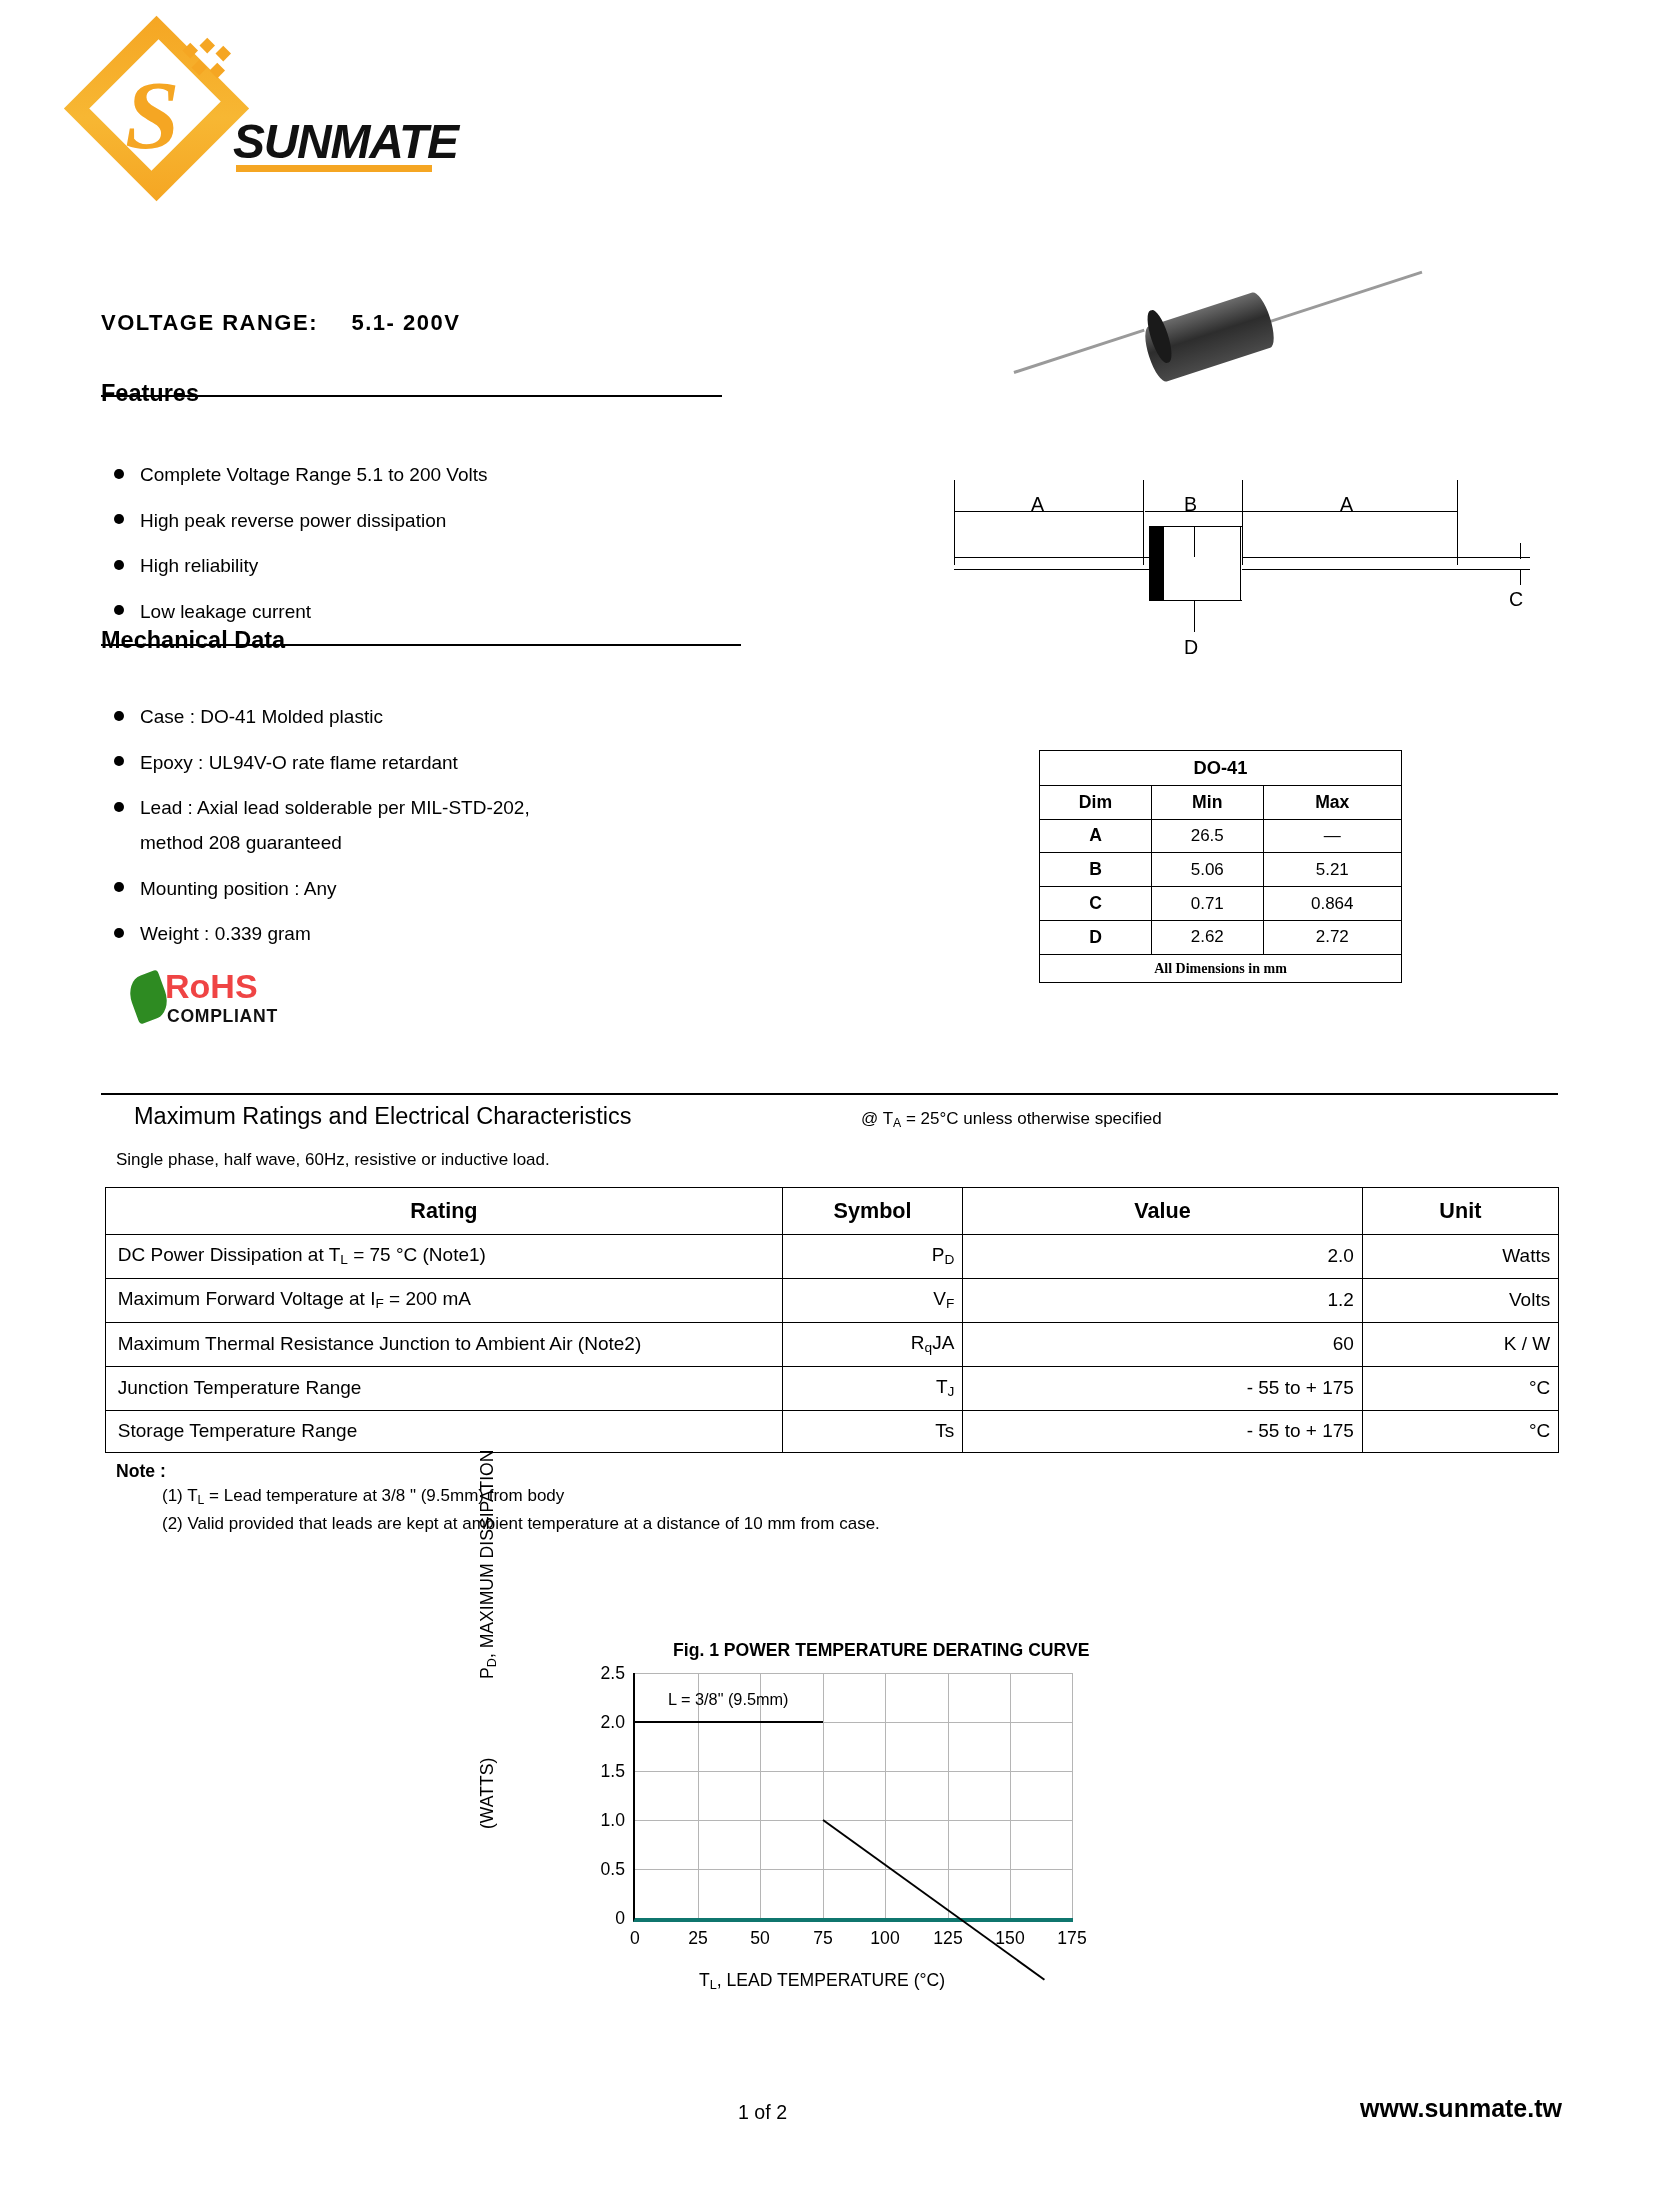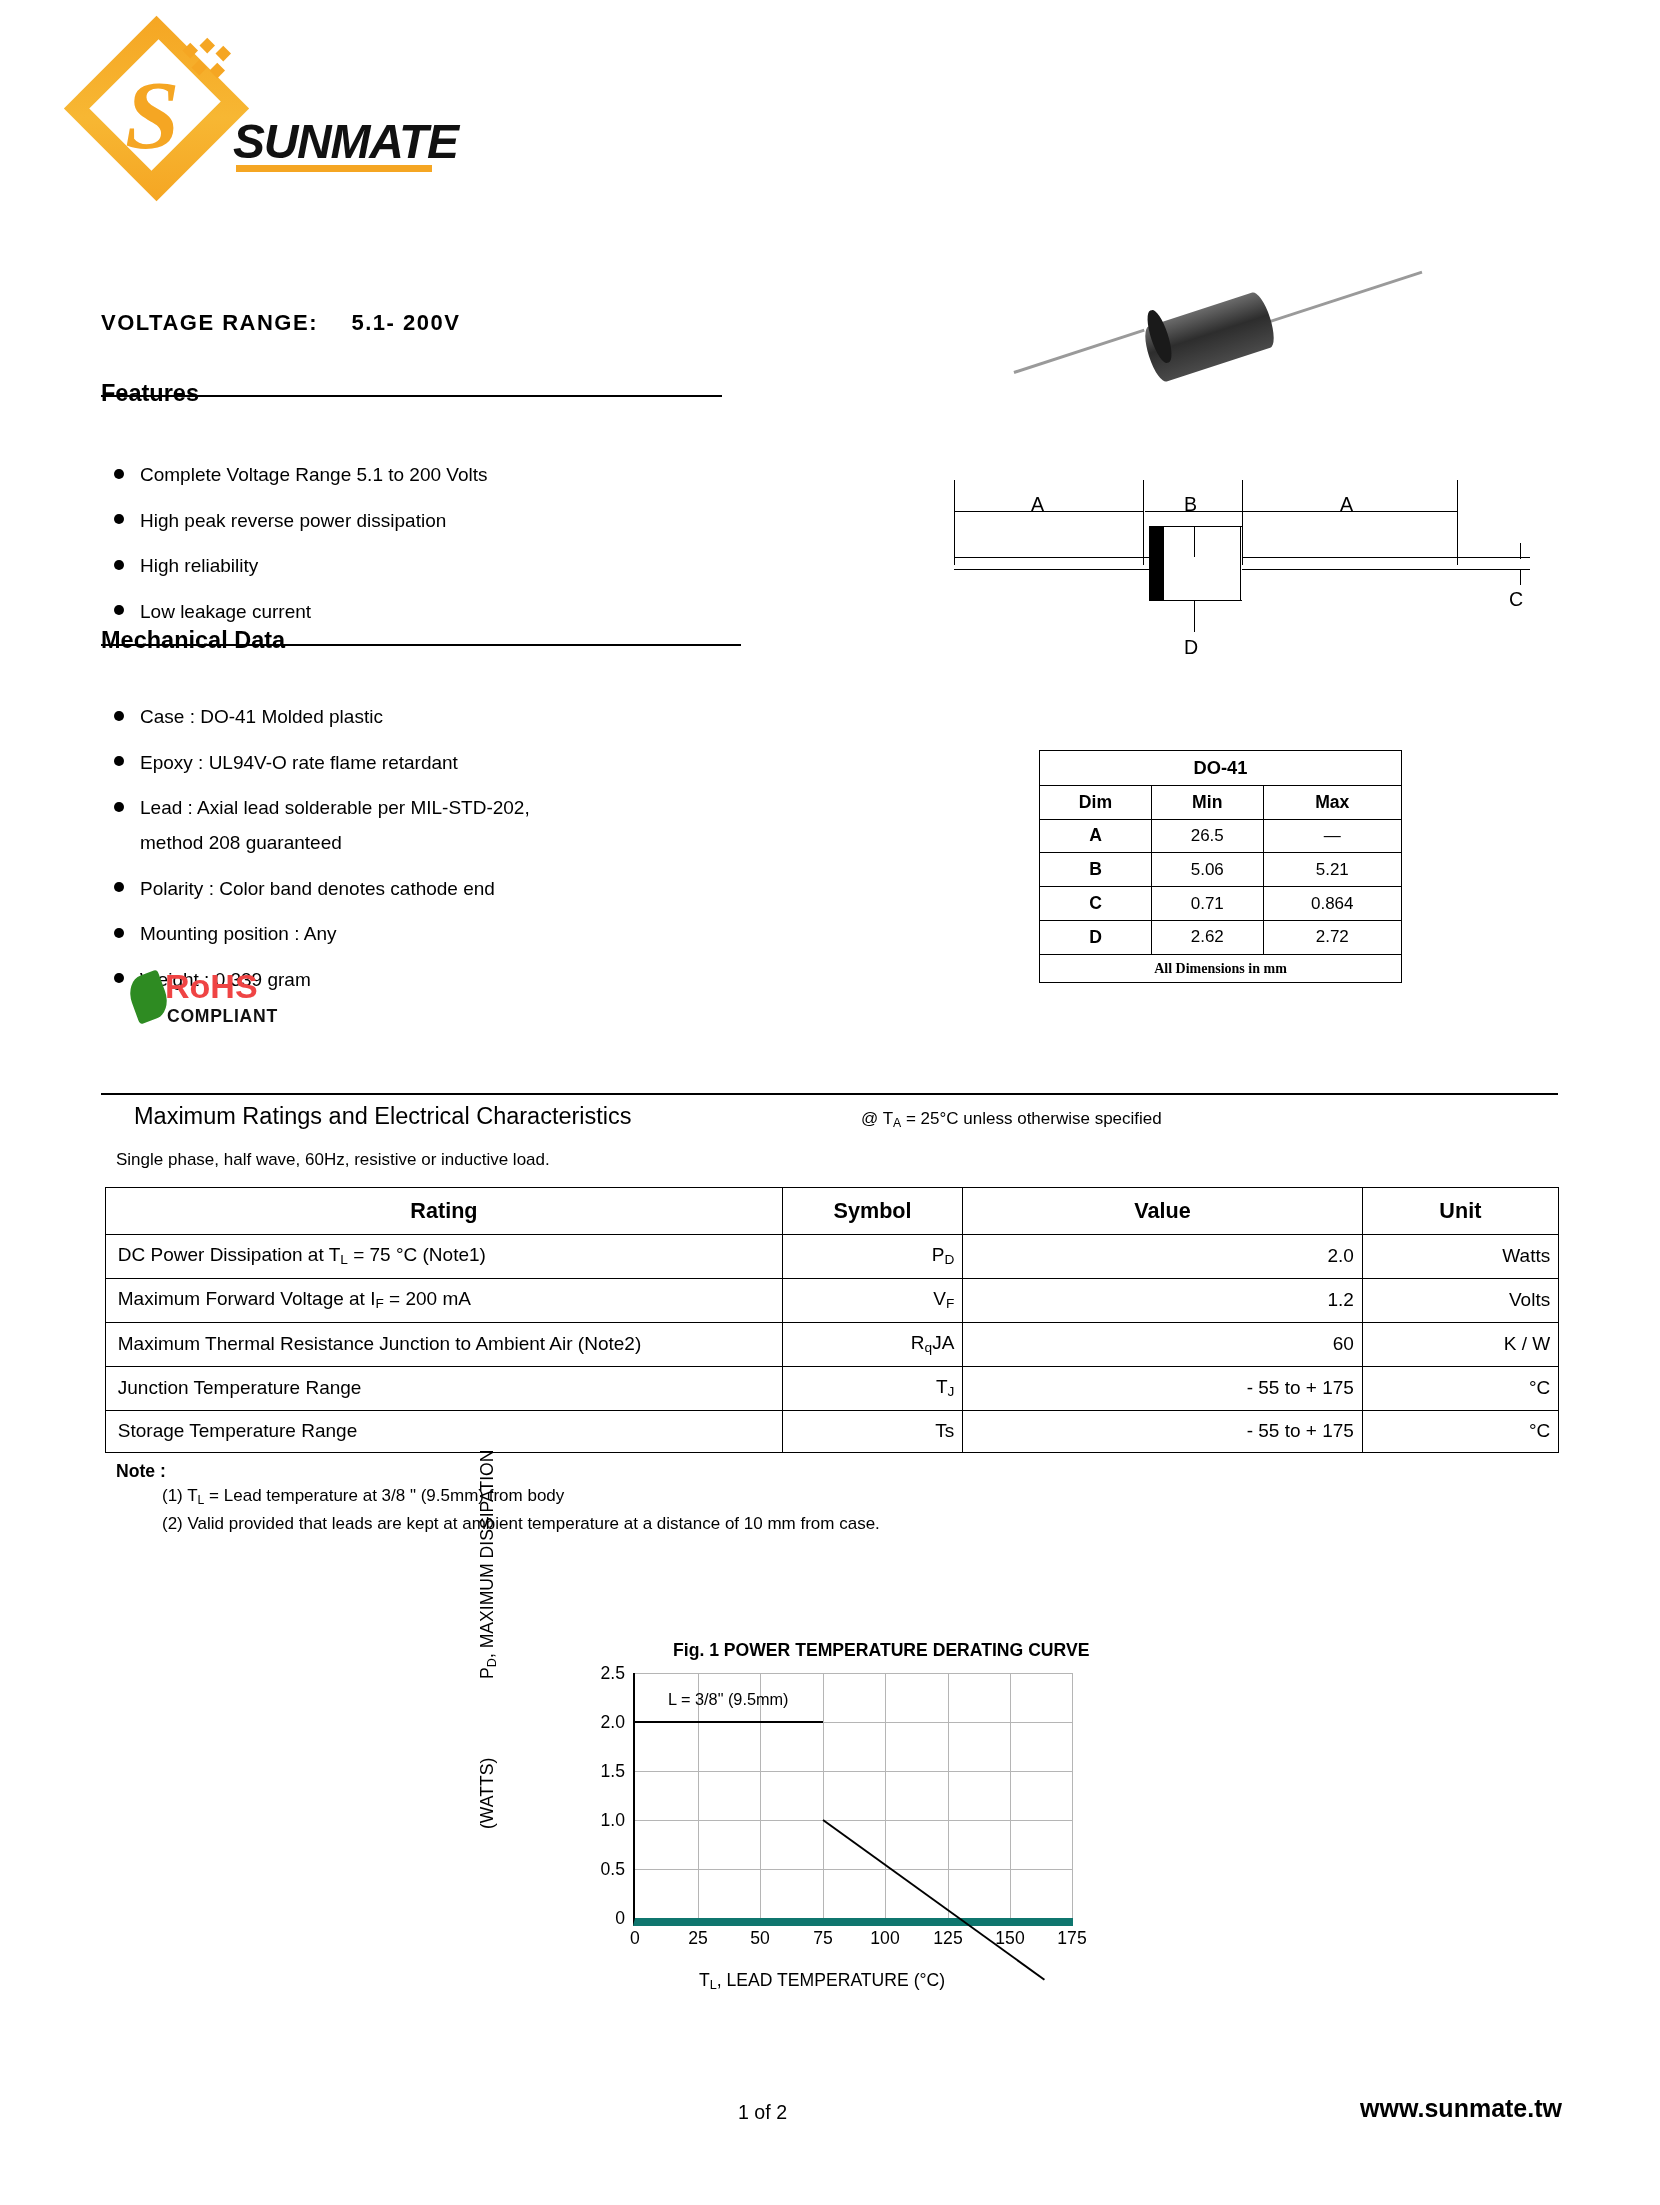--- a/index.html
+++ b/index.html
@@ -357,21 +357,21 @@
     font-size: 17.6px;
     font-weight: bold;
   }
   .plot {
     position: absolute;
     left: 176px;
     top: 33px;
     width: 438px;
     height: 245px;
     border-left: 2px solid #000;
-    border-bottom: 8px solid #0f766e;
+    border-bottom: 4px solid #0f766e;
   }
   .grid-v {
     position: absolute;
     top: 0;
     width: 0.7px;
     height: 245px;
     background: #b5b5b5;
   }
   .grid-h {
     position: absolute;
@@ -492,21 +492,20 @@
   <div class="hr-left" style="top:644px; width:640px;"></div>
   <div class="section-head" style="top:627px;">Mechanical Data</div>
 
   <div class="bullet-list" style="top:699px;">
     <div class="li">Case : DO-41 Molded plastic</div>
     <div class="li">Epoxy : UL94V-O rate flame retardant</div>
     <div class="li">
       <span>Lead : Axial lead solderable per MIL-STD-202,</span>
       <span class="l2">method 208 guaranteed</span>
     </div>
-    <div class="li">Polarity : Color band denotes cathode end</div>
     <div class="li">Mounting position : Any</div>
     <div class="li">Weight : 0.339 gram</div>
   </div>
 
   <div class="rohs">
     <div class="leaf"></div>
     <div class="txt1">RoHS</div>
     <div class="txt2">COMPLIANT</div>
   </div>
 

